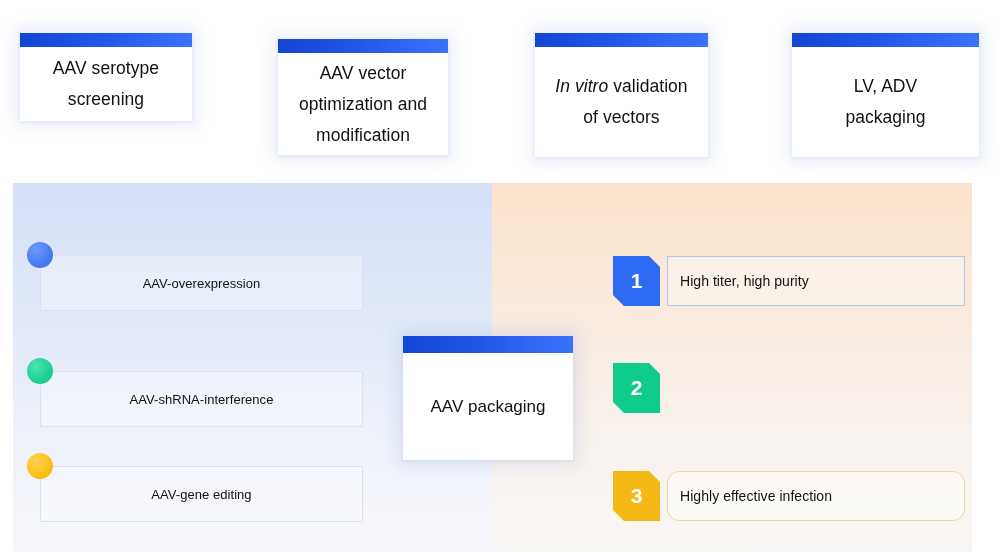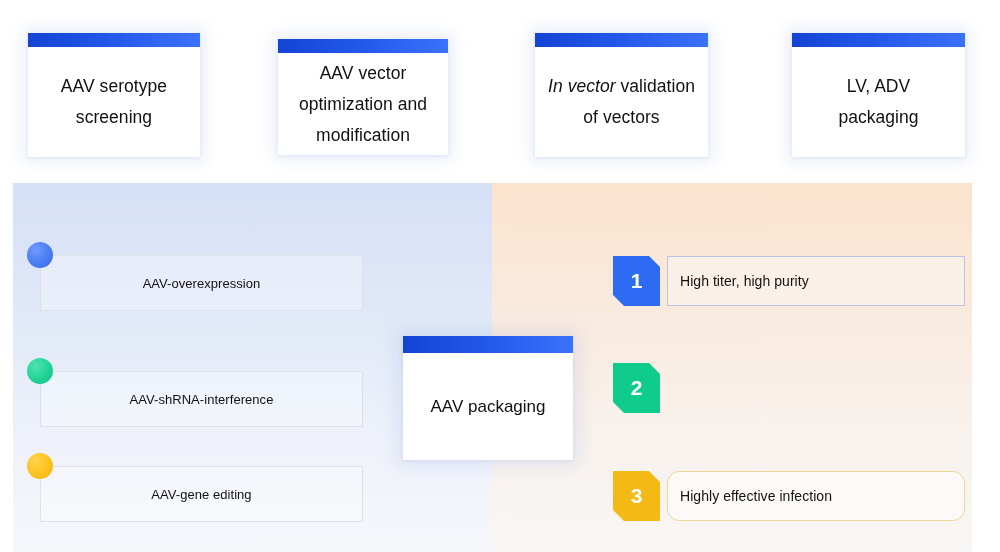--- a/index.html
+++ b/index.html
@@ -162,21 +162,21 @@
   .box-border-yellow { border-color: #ecd89a; background: rgba(255,254,251,0.60); border-radius: 12px; }
   .right-label {
     font-size: 14px;
     color: #121212;
     letter-spacing: 0.05px;
   }
 </style>
 </head>
 <body>
 
-<div class="top-card" style="left:28px; top:33px; width:172px; height:124px;">
+<div class="top-card" style="left:20px; top:33px; width:172px; height:88px;">
   <div class="top-card-bar"></div>
   <div class="top-card-body">
     <div class="top-card-text">
       <span>AAV serotype</span><br>
       <span>screening</span>
     </div>
   </div>
 </div>
 
 <div class="top-card" style="left:278px; top:39px; width:170px; height:116px;">
@@ -187,27 +187,27 @@
       <span>optimization and</span><br>
       <span>modification</span>
     </div>
   </div>
 </div>
 
 <div class="top-card" style="left:535px; top:33px; width:173px; height:124px;">
   <div class="top-card-bar"></div>
   <div class="top-card-body">
     <div class="top-card-text">
-      <span><em>In vector</em> validation</span><br>
+      <span><em>In vitro</em> validation</span><br>
       <span>of vectors</span>
     </div>
   </div>
 </div>
 
-<div class="top-card" style="left:792px; top:33px; width:173px; height:124px;">
+<div class="top-card" style="left:792px; top:33px; width:187px; height:124px;">
   <div class="top-card-bar"></div>
   <div class="top-card-body">
     <div class="top-card-text">
       <span>LV, ADV</span><br>
       <span>packaging</span>
     </div>
   </div>
 </div>
 
 <div id="main-panel">

